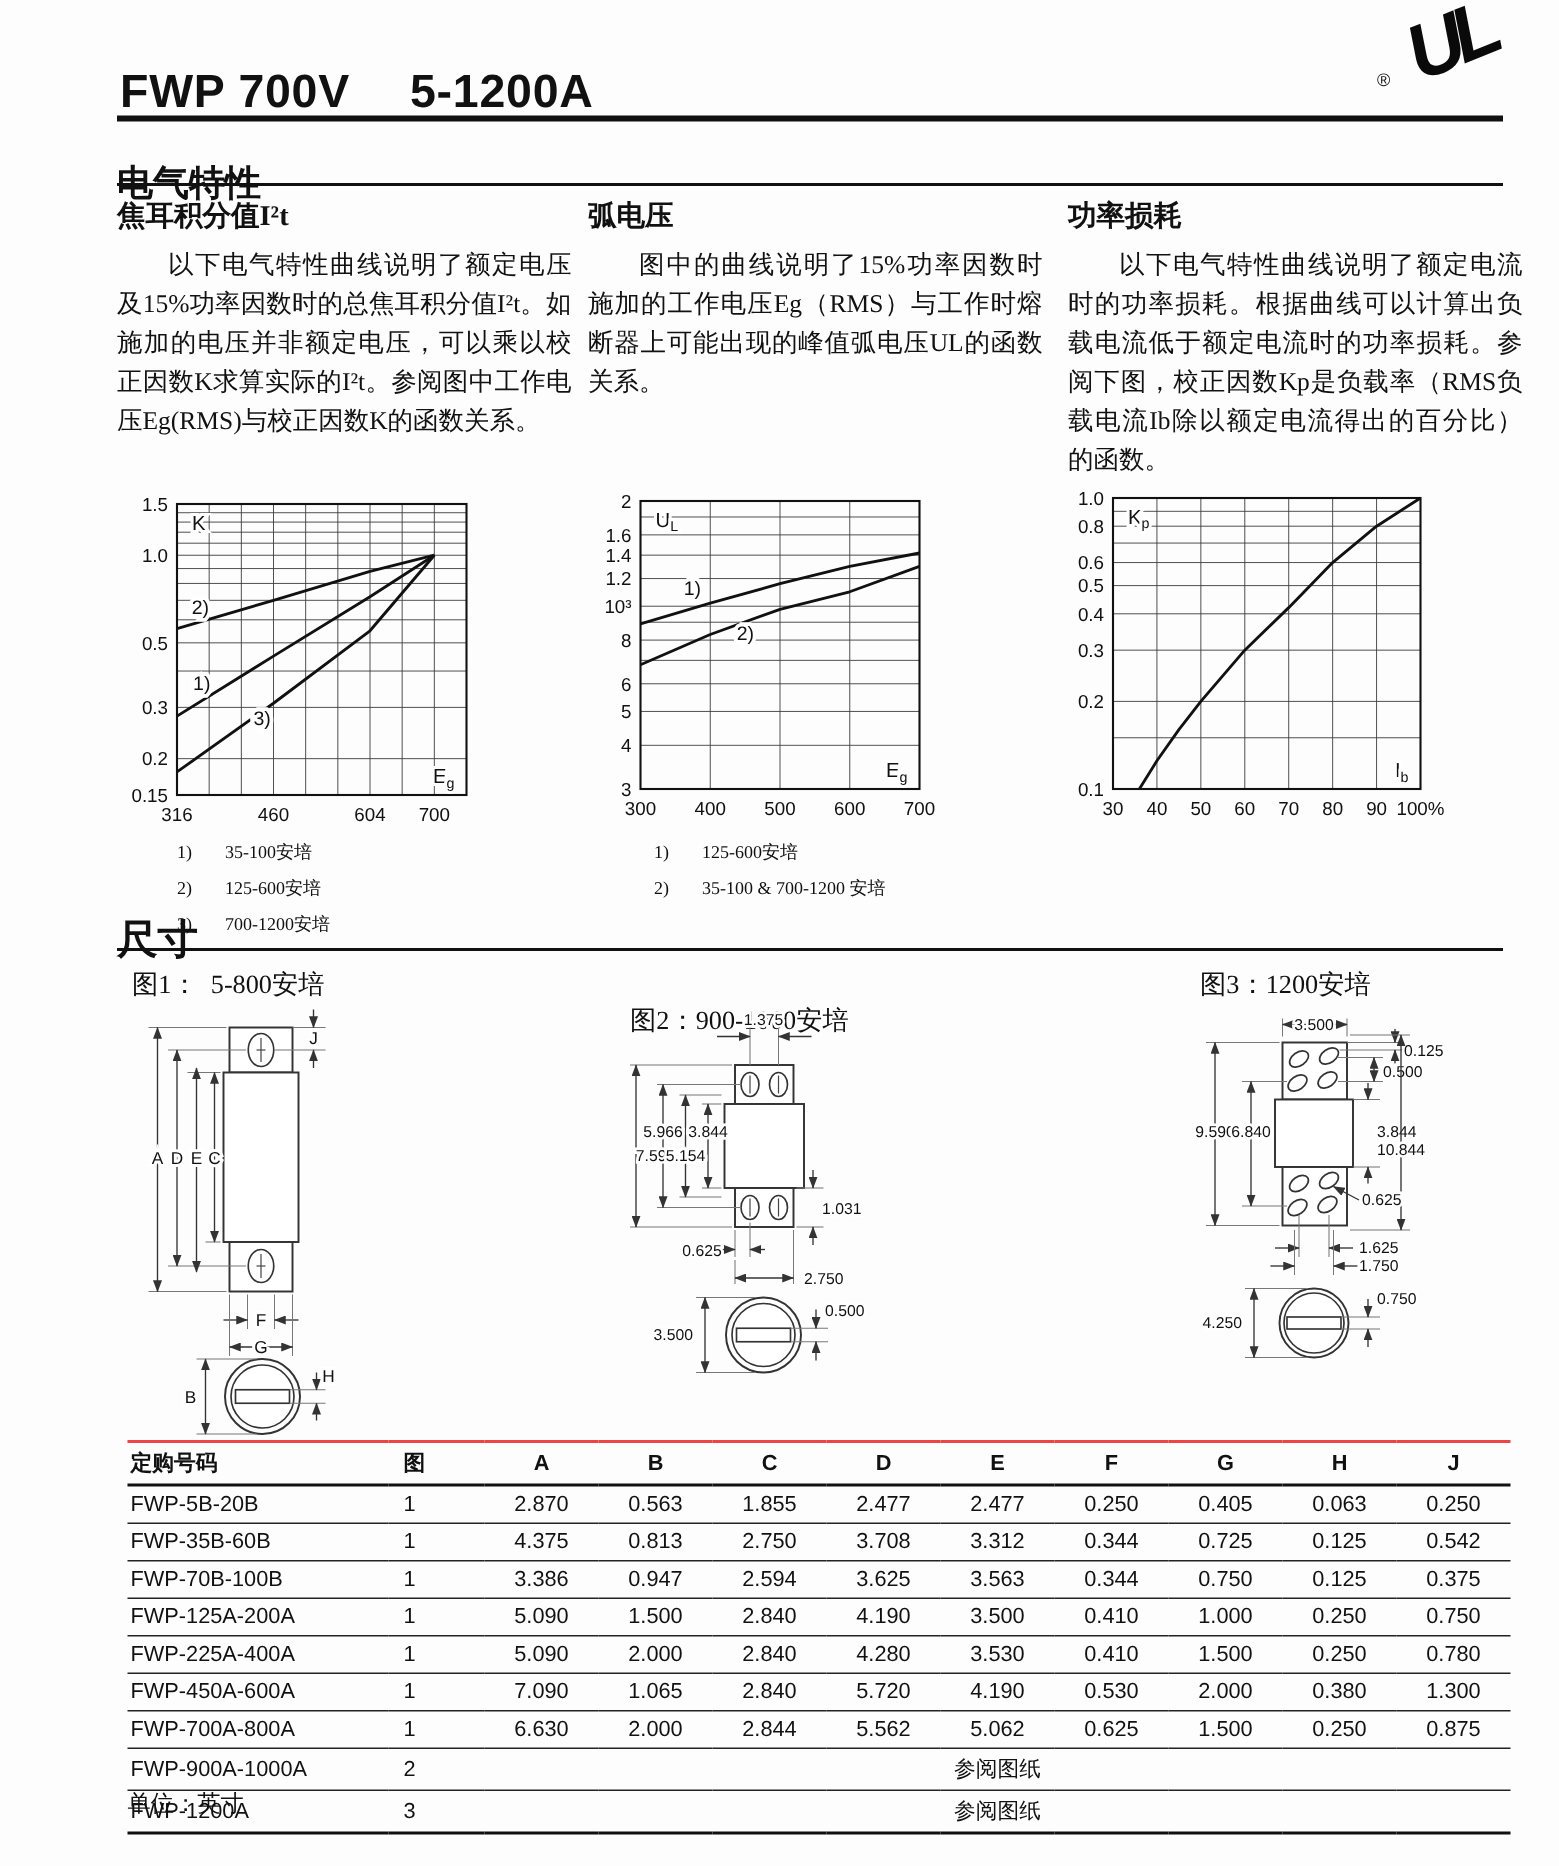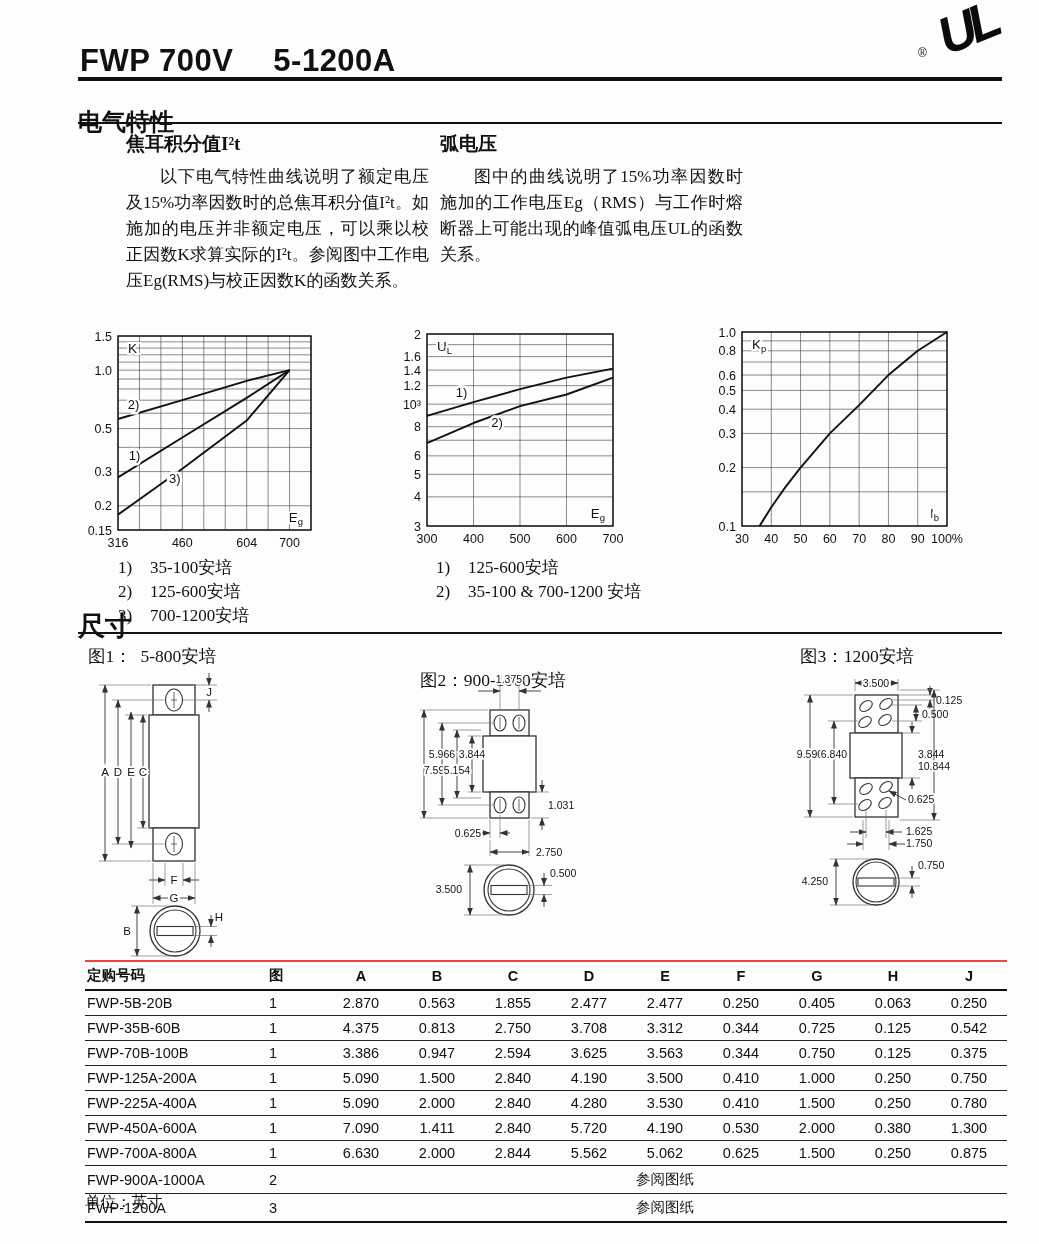--- a/index.html
+++ b/index.html
@@ -16,37 +16,37 @@
       transform:rotate(-22deg);}
   .ul-reg{position:absolute;left:6px;top:44px;font-size:12px;font-family:"Liberation Sans",sans-serif;}
   .rule{background:#111;}
   .rule-thick{left:78px;top:77px;width:924px;height:4px;}
   .rule-thin1{left:78px;top:122px;width:924px;height:2px;}
   .rule-thin2{left:78px;top:632px;width:924px;height:2px;}
   .sec-head{font-weight:bold;}
   .sec-electrical{left:78px;top:86px;font-size:24px;}
   .sec-dimensions{left:78px;top:586px;font-size:27px;}
   
-  .col{width:303px;margin-left:48px;}
+  .col{width:303px;}
   .col h3{margin:0 0 7px 0;font-size:19px;font-weight:bold;}
   .col p{margin:0;font-size:17px;line-height:26px;text-align:justify;text-indent:2em;}
   .col1{left:78px;top:131px;}
   .col2{left:392px;top:131px;}
   .col3{left:712px;top:131px;}
   
   svg.chart{position:absolute;overflow:visible;}
   .cgrid{stroke:#3c3c3c;stroke-width:.6;}
   .cframe{fill:none;stroke:#111;stroke-width:1.4;}
   .ctick{font:12.5px "Liberation Sans","DejaVu Sans",sans-serif;fill:#111;}
   .ccurve{fill:none;stroke:#111;stroke-width:1.9;stroke-linejoin:round;}
   .clabel{font:13px "Liberation Sans",sans-serif;fill:#111;paint-order:stroke;stroke:#fff;stroke-width:5px;}
   .ccorner{font:13.5px "Liberation Sans",sans-serif;fill:#111;paint-order:stroke;stroke:#fff;stroke-width:4px;}
   .csub{font-size:9.5px;}
   
-  .legend{font-size:17px;line-height:24px;}
+  .legend{font-size:12px;line-height:24px;}
   .legend .lnum{display:inline-block;width:32px;}
   .legend1{left:118px;top:556px;}
   .legend2{left:436px;top:556px;}
   
   .figcap{font-size:17.5px;white-space:pre;}
   .figcap1{left:88px;top:644px;text-align:right;}
   .figcap2{left:420px;top:668px;}
   .figcap3{left:800px;top:644px;}
   
   svg.fig{position:absolute;overflow:visible;}
@@ -88,20 +88,24 @@
   <h2 class="abs sec-head sec-electrical">电气特性</h2>
   <div class="abs rule rule-thin1"></div>
 
   <div class="abs col col1">
     <h3>焦耳积分值I²t</h3>
     <p>以下电气特性曲线说明了额定电压及15%功率因数时的总焦耳积分值I²t。如施加的电压并非额定电压，可以乘以校正因数K求算实际的I²t。参阅图中工作电压Eg(RMS)与校正因数K的函数关系。</p>
   </div>
   <div class="abs col col2">
     <h3>弧电压</h3>
     <p>图中的曲线说明了15%功率因数时施加的工作电压Eg（RMS）与工作时熔断器上可能出现的峰值弧电压UL的函数关系。</p>
+  </div>
+  <div class="abs col col3">
+    <h3>功率损耗</h3>
+    <p>以下电气特性曲线说明了额定电流时的功率损耗。根据曲线可以计算出负载电流低于额定电流时的功率损耗。参阅下图，校正因数Kp是负载率（RMS负载电流Ib除以额定电流得出的百分比）的函数。</p>
   </div>
 
   <svg class="chart" style="left:76px;top:330px" width="244" height="224">
       <line x1="42" y1="6" x2="42" y2="200" class="cgrid"></line>
       <line x1="63.44444444444444" y1="6" x2="63.44444444444444" y2="200" class="cgrid"></line>
       <line x1="84.88888888888889" y1="6" x2="84.88888888888889" y2="200" class="cgrid"></line>
       <line x1="106.33333333333333" y1="6" x2="106.33333333333333" y2="200" class="cgrid"></line>
       <line x1="127.77777777777777" y1="6" x2="127.77777777777777" y2="200" class="cgrid"></line>
       <line x1="149.22222222222223" y1="6" x2="149.22222222222223" y2="200" class="cgrid"></line>
       <line x1="170.66666666666666" y1="6" x2="170.66666666666666" y2="200" class="cgrid"></line>
@@ -522,21 +526,21 @@
             <td>3.530</td>
             <td>0.410</td>
             <td>1.500</td>
             <td>0.250</td>
             <td>0.780</td>
           </tr>
           <tr>
             <td class="c-part">FWP-450A-600A</td>
             <td class="c-fig">1</td>
             <td>7.090</td>
-            <td>1.411</td>
+            <td>1.065</td>
             <td>2.840</td>
             <td>5.720</td>
             <td>4.190</td>
             <td>0.530</td>
             <td>2.000</td>
             <td>0.380</td>
             <td>1.300</td>
           </tr>
           <tr>
             <td class="c-part">FWP-700A-800A</td>

